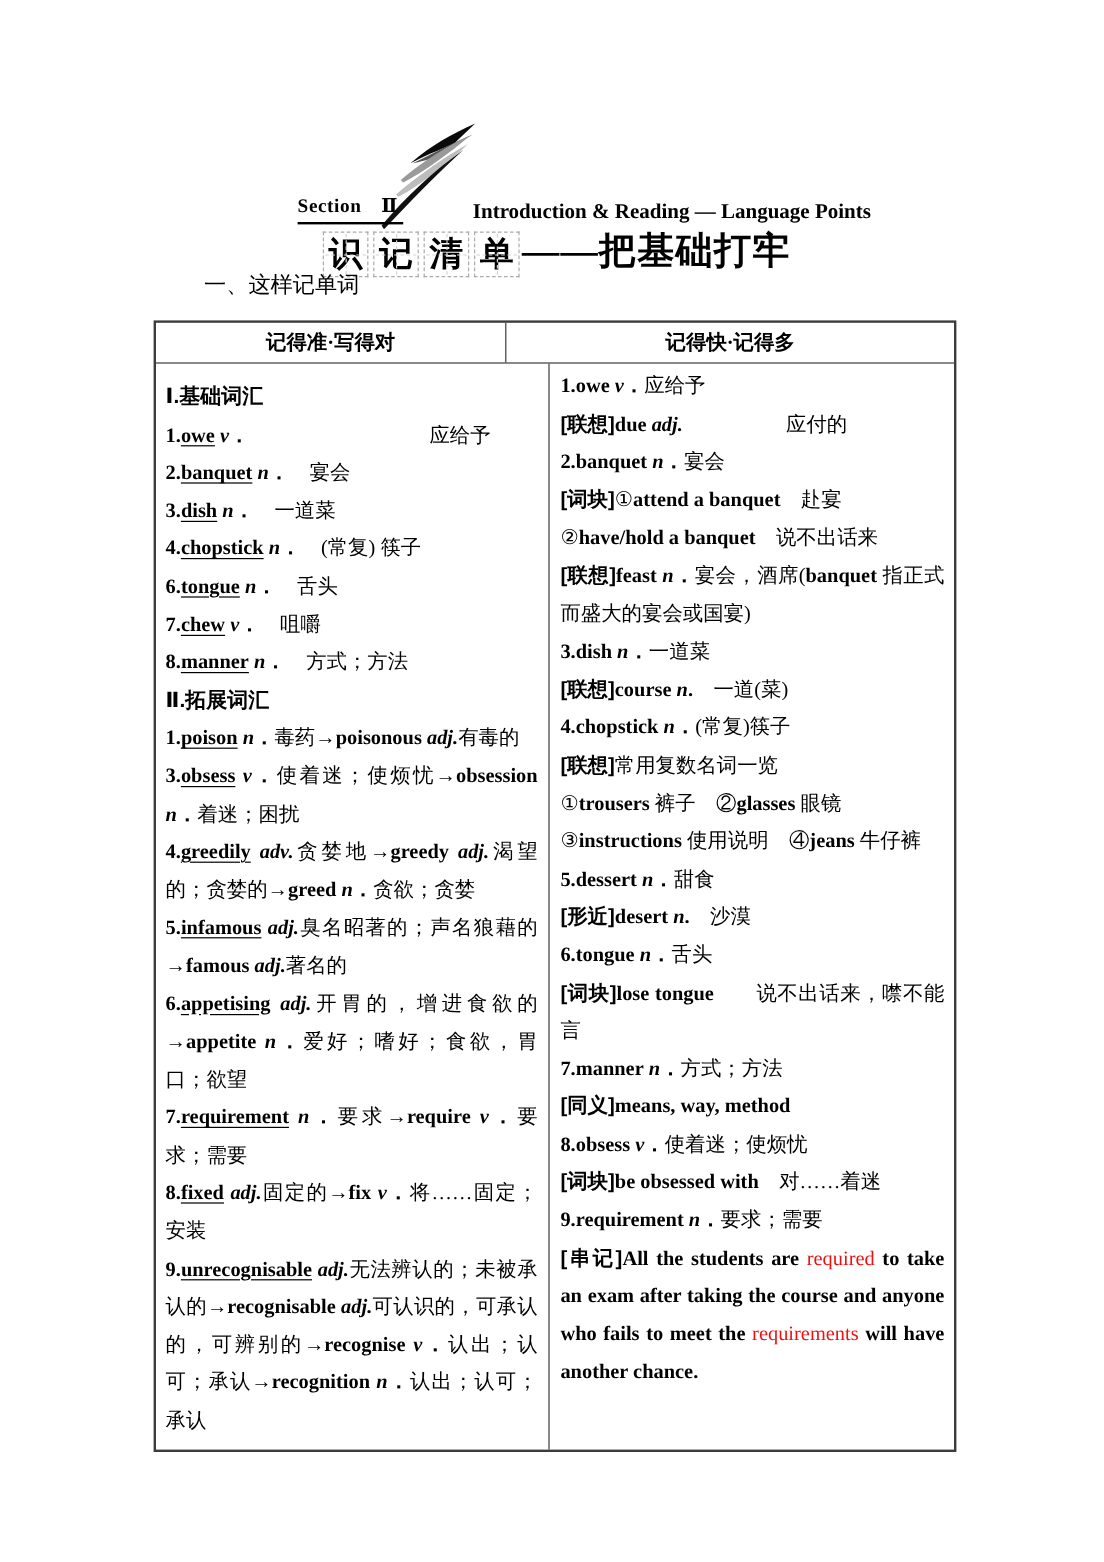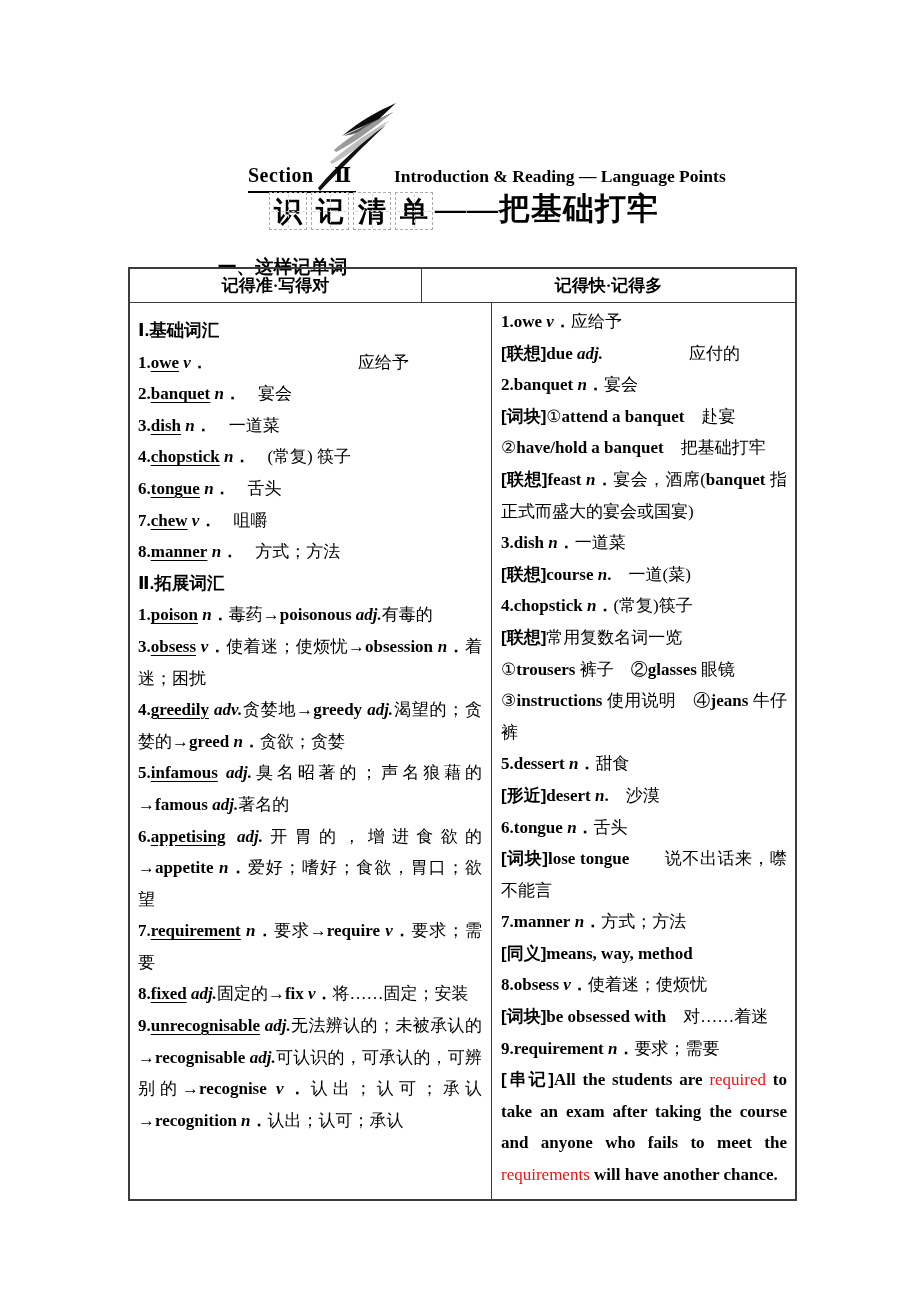--- a/index.html
+++ b/index.html
@@ -3,47 +3,46 @@
 <meta charset="utf-8">
 <style>
   :root { --accent-red:#ee1111; --line:#3c3c3c; }
   html,body{margin:0;padding:0;}
   body{
     width:920px;height:1302px;position:relative;background:#ffffff;color:#000;
     font-family:"Liberation Serif","DejaVu Serif",serif;overflow:hidden;
   }
   .swoosh{position:absolute;left:314px;top:102px;width:86px;height:92px;}
   .section-label{
-    position:absolute;left:248px;top:162px;font-size:20px;font-weight:700;
+    position:absolute;left:248px;top:162px;font-size:16px;font-weight:700;
     border-bottom:2px solid #000;padding:0 4px 2px 0;letter-spacing:.5px;white-space:nowrap;text-align:center;
   }
   .subtitle{position:absolute;left:394px;top:166px;font-size:17.5px;font-weight:700;white-space:nowrap;}
   .banner{position:absolute;left:128px;top:188px;width:670px;text-align:center;white-space:nowrap;}
   .boxchar{
     display:inline-block;position:relative;width:36px;height:36px;line-height:38px;text-align:center;
     font-size:28px;font-weight:700;border:1px dashed #ababab;margin:0 2px;vertical-align:-7px;
   }
   .boxchar::before{content:"";position:absolute;left:1px;right:1px;top:50%;border-top:1px dashed #d4d4d4;}
   .boxchar::after{content:"";position:absolute;top:1px;bottom:1px;left:50%;border-left:1px dashed #d4d4d4;}
   .banner-suffix{font-size:31px;font-weight:700;letter-spacing:1px;vertical-align:-5px;}
   .list-heading{
-    position:absolute;left:170px;top:254px;font-size:18.5px;font-weight:700;
+    position:absolute;left:170px;top:224px;font-size:18.5px;font-weight:400;
     font-family:"Liberation Sans","DejaVu Sans",sans-serif;
-    margin-left:48px;
   }
   .vocab-table{
     position:absolute;left:128px;top:267px;width:669px;box-sizing:border-box;
     border:2px solid var(--line);
   }
   .thead{display:flex;border-bottom:1px solid var(--line);height:33px;line-height:33px;}
   .th{font-size:17px;font-weight:700;text-align:center;}
   .th-left{width:292px;border-right:1px solid var(--line);box-sizing:border-box;}
   .th-right{flex:1;}
   .tbody{display:flex;align-items:stretch;min-height:881px;}
-  .col-left{width:362px;border-right:1px solid var(--line);box-sizing:border-box;padding:12px 9px 8px 8px;}
+  .col-left{width:328px;border-right:1px solid var(--line);box-sizing:border-box;padding:12px 9px 8px 8px;}
   .col-right{flex:1;padding:3px 8px 8px 9px;min-width:0;}
   .vline{margin:0;font-size:17px;line-height:31.6px;text-align:justify;}
   .seg-b{font-weight:700;}
   .seg-bu{font-weight:700;text-decoration:underline;text-underline-offset:3px;}
   .seg-bi{font-weight:700;font-style:italic;}
   .seg-cn{}
   .seg-hb{font-weight:700;font-family:"Liberation Sans","DejaVu Sans",sans-serif;font-size:17.5px;}
   .seg-lb{font-weight:700;font-family:"Liberation Sans","DejaVu Sans",sans-serif;}
   .seg-red{font-weight:400;color:var(--accent-red);}
   .seg-g1{display:inline-block;width:150px;height:1px;}
@@ -98,21 +97,21 @@
             <p class="vline"><span class="seg-b">8.</span><span class="seg-bu">fixed</span><span class="seg-bi"> adj.</span><span class="seg-cn">固定的→</span><span class="seg-b">fix </span><span class="seg-bi">v</span><span class="seg-b">．</span><span class="seg-cn">将……固定；安装</span></p>
             <p class="vline"><span class="seg-b">9.</span><span class="seg-bu">unrecognisable</span><span class="seg-bi"> adj.</span><span class="seg-cn">无法辨认的；未被承认的→</span><span class="seg-b">recognisable </span><span class="seg-bi">adj.</span><span class="seg-cn">可认识的，可承认的，可辨别的→</span><span class="seg-b">recognise </span><span class="seg-bi">v</span><span class="seg-b">．</span><span class="seg-cn">认出；认可；承认→</span><span class="seg-b">recognition </span><span class="seg-bi">n</span><span class="seg-b">．</span><span class="seg-cn">认出；认可；承认</span></p>
           </div>
         </div>
       <div class="col-right">
           <div class="lines">
             <p class="vline"><span class="seg-b">1.owe</span><span class="seg-bi"> v</span><span class="seg-b">．</span><span class="seg-cn">应给予</span></p>
             <p class="vline"><span class="seg-lb">[联想]</span><span class="seg-b">due </span><span class="seg-bi">adj.</span><span class="seg-g2"></span><span class="seg-cn">应付的</span></p>
             <p class="vline"><span class="seg-b">2.banquet</span><span class="seg-bi"> n</span><span class="seg-b">．</span><span class="seg-cn">宴会</span></p>
             <p class="vline"><span class="seg-lb">[词块]</span><span class="seg-cn">①</span><span class="seg-b">attend a banquet</span><span class="seg-cn">　赴宴</span></p>
-            <p class="vline"><span class="seg-cn">②</span><span class="seg-b">have/hold a banquet</span><span class="seg-cn">　把基础打牢</span></p>
+            <p class="vline"><span class="seg-cn">②</span><span class="seg-b">have/hold a banquet</span><span class="seg-cn">　说不出话来</span></p>
             <p class="vline"><span class="seg-lb">[联想]</span><span class="seg-b">feast </span><span class="seg-bi">n</span><span class="seg-b">．</span><span class="seg-cn">宴会，酒席(</span><span class="seg-b">banquet </span><span class="seg-cn">指正式而盛大的宴会或国宴)</span></p>
             <p class="vline"><span class="seg-b">3.dish</span><span class="seg-bi"> n</span><span class="seg-b">．</span><span class="seg-cn">一道菜</span></p>
             <p class="vline"><span class="seg-lb">[联想]</span><span class="seg-b">course </span><span class="seg-bi">n</span><span class="seg-b">.</span><span class="seg-cn">　一道(菜)</span></p>
             <p class="vline"><span class="seg-b">4.chopstick</span><span class="seg-bi"> n</span><span class="seg-b">．</span><span class="seg-cn">(常复)筷子</span></p>
             <p class="vline"><span class="seg-lb">[联想]</span><span class="seg-cn">常用复数名词一览</span></p>
             <p class="vline"><span class="seg-cn">①</span><span class="seg-b">trousers </span><span class="seg-cn">裤子　</span><span class="seg-cn">②</span><span class="seg-b">glasses </span><span class="seg-cn">眼镜</span></p>
             <p class="vline"><span class="seg-cn">③</span><span class="seg-b">instructions </span><span class="seg-cn">使用说明　</span><span class="seg-cn">④</span><span class="seg-b">jeans </span><span class="seg-cn">牛仔裤</span></p>
             <p class="vline"><span class="seg-b">5.dessert</span><span class="seg-bi"> n</span><span class="seg-b">．</span><span class="seg-cn">甜食</span></p>
             <p class="vline"><span class="seg-lb">[形近]</span><span class="seg-b">desert </span><span class="seg-bi">n</span><span class="seg-b">.</span><span class="seg-cn">　沙漠</span></p>
             <p class="vline"><span class="seg-b">6.tongue</span><span class="seg-bi"> n</span><span class="seg-b">．</span><span class="seg-cn">舌头</span></p>

